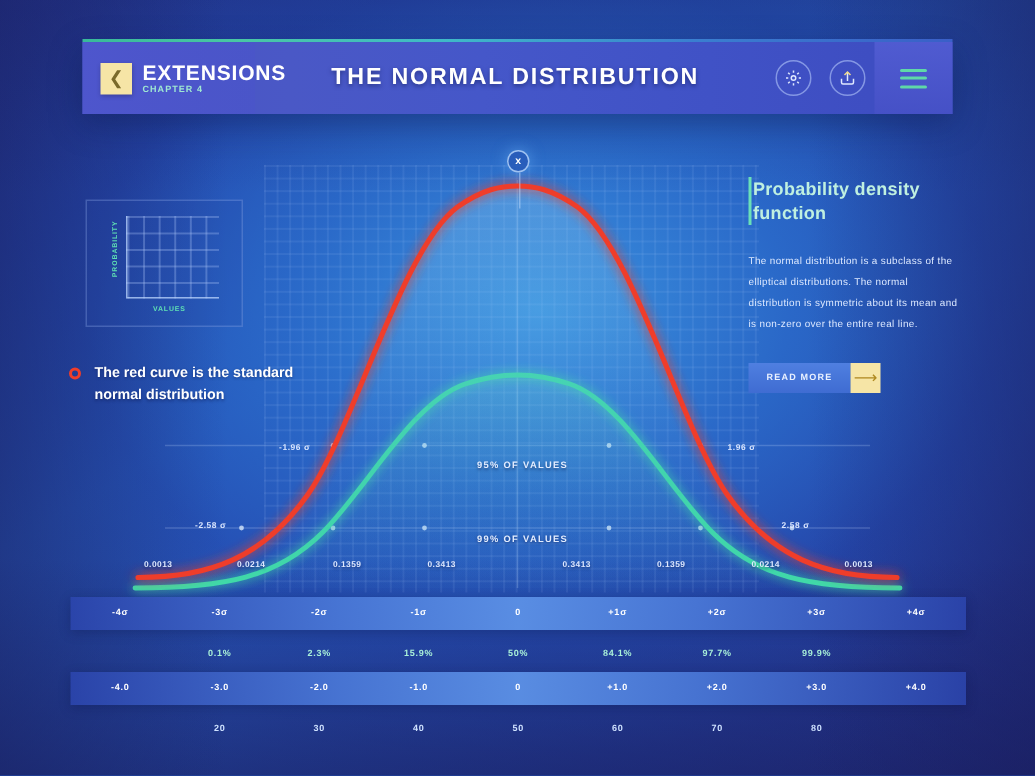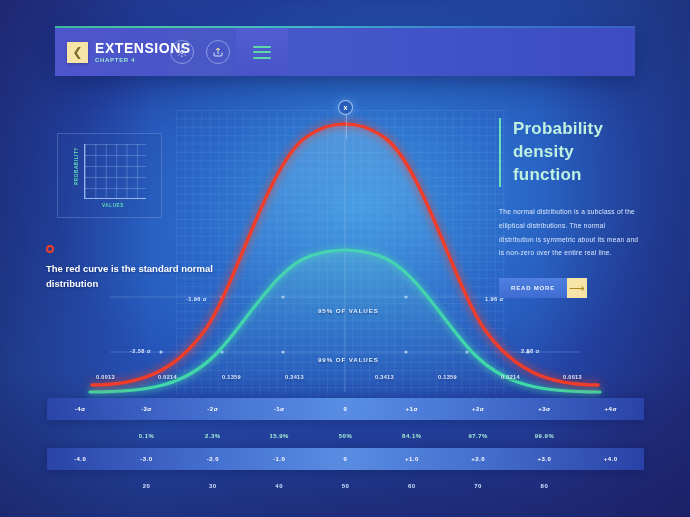--- a/index.html
+++ b/index.html
@@ -92,36 +92,36 @@
     writing-mode:vertical-rl; transform:rotate(180deg);
   }
   .mini-xlab{
     position:absolute; left:44px; top:69px;
     font-size:4.6px; font-weight:bold; color:#5fe0b4; letter-spacing:0.6px;
   }
 
   
   .legend{
     position:absolute; left:46px; top:242px; width:175px;
-    display:flex; gap:9px; z-index:5;flex-direction:column;
+    display:flex; gap:9px; z-index:5;
   }
   .legend-dot{
     width:8px;height:8px;border-radius:50%;
     border:2px solid #ef3d2a; margin-top:3px; flex:0 0 8px;
   }
   .legend-txt{
     font-size:9.5px; color:#ffffff; line-height:1.55; font-weight:bold;
     text-shadow:0 1px 2px rgba(10,20,70,0.45);
   }
 
   
   .panel{ position:absolute; left:499px; top:118px; width:140px; z-index:5;}
   .panel-title{
-    border-left:2px solid #6ae0b8; padding-left:12px;
-    font-size:17px; font-weight:bold; color:#bff0e0; line-height:1.35;
+    border-left:2px solid #6ae0b8; padding-left:1px;
+    font-size:12px; font-weight:bold; color:#bff0e0; line-height:1.35;
     letter-spacing:0.2px;
   }
   .panel-body{
     margin-top:18px; font-size:6.6px; color:#dce8ff; line-height:2.1;
     letter-spacing:0.25px;
   }
   .readmore{ margin-top:18px; display:flex; align-items:stretch; height:20px; width:88px;}
   .rm-label{
     flex:1; background:linear-gradient(180deg,#4f7fe0,#3f6cd2);
     display:flex;align-items:center;justify-content:center;
@@ -191,20 +191,21 @@
 <div class="stage">
 
   <div class="header">
     <div class="hdr-left">
       <div class="back-btn">❮</div>
       <div class="hdr-left-txt">
         <div class="hdr-ext">EXTENSIONS</div>
         <div class="hdr-chap">CHAPTER 4</div>
       </div>
     </div>
+    <div class="hdr-title">THE NORMAL DISTRIBUTION</div>
     <div class="hdr-right">
       <div class="circ-btn">
         <svg width="12" height="12" viewBox="0 0 24 24" fill="none" stroke="#dfe8ff" stroke-width="2">
           <circle cx="12" cy="12" r="3"></circle>
           <path d="M12 2v3M12 19v3M2 12h3M19 12h3M4.9 4.9l2.1 2.1M17 17l2.1 2.1M19.1 4.9L17 7M7 17l-2.1 2.1"></path>
         </svg>
       </div>
       <div class="circ-btn">
         <svg width="12" height="12" viewBox="0 0 24 24" fill="none" stroke="#dfe8ff" stroke-width="2">
           <path d="M12 16V4"></path>

